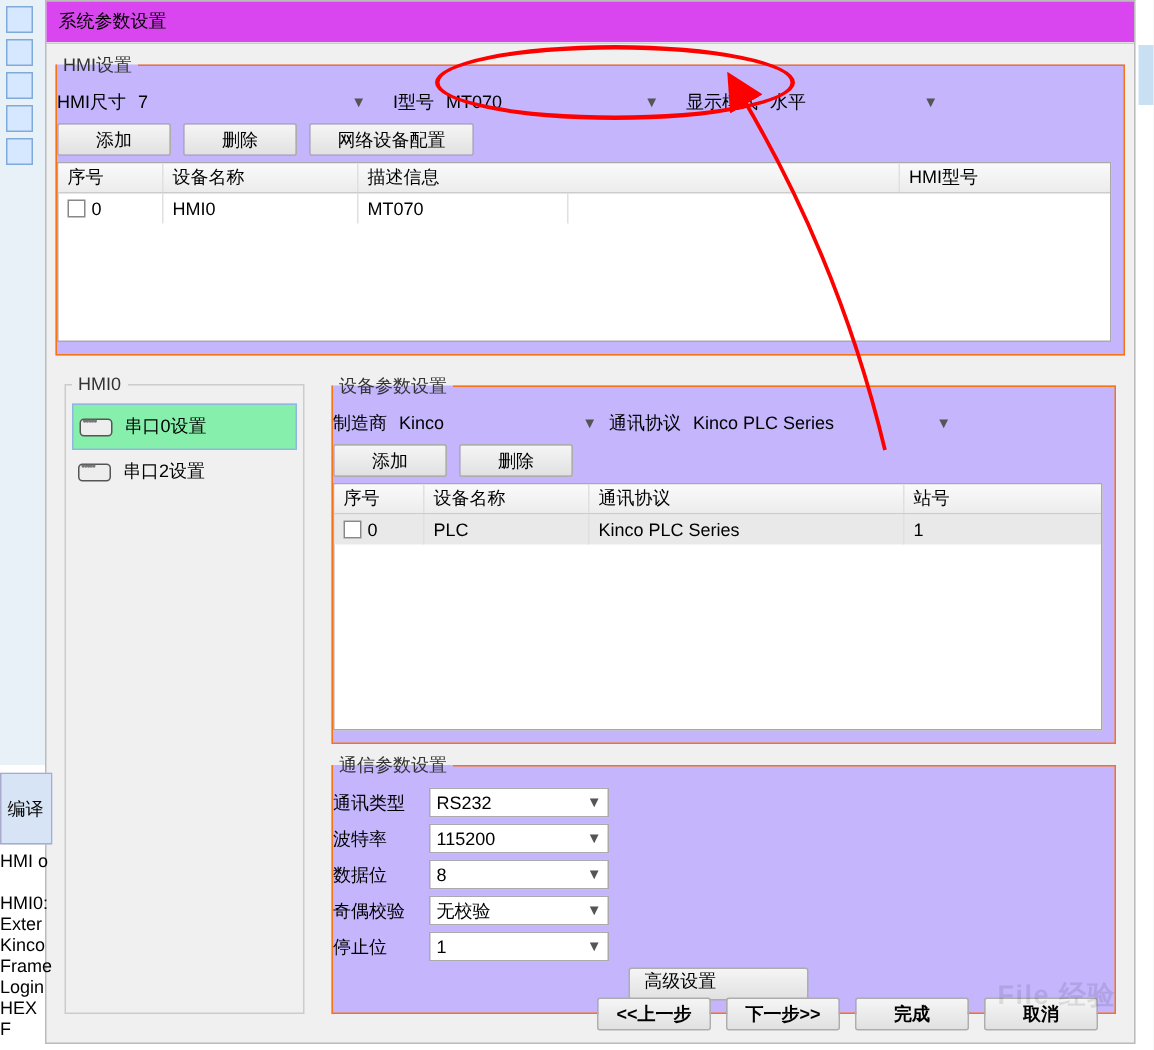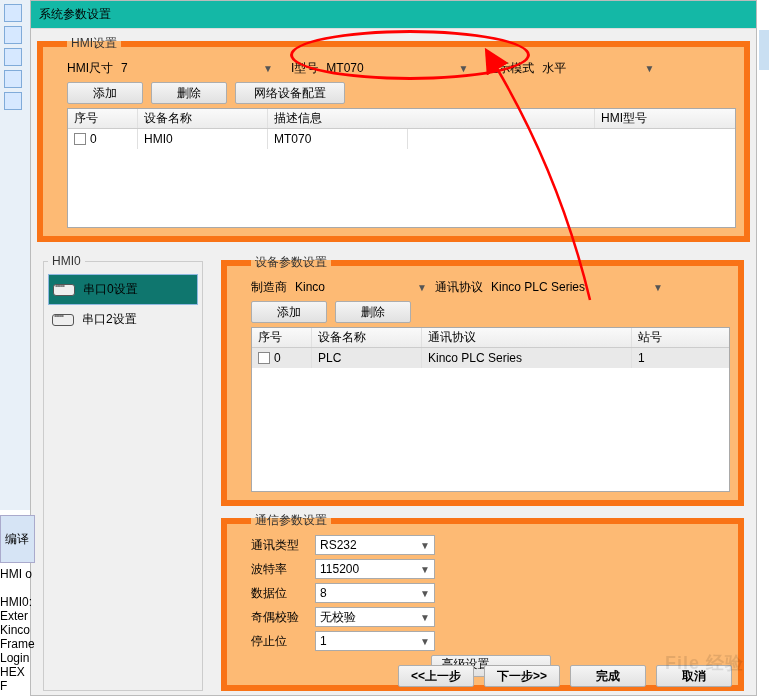--- a/index.html
+++ b/index.html
@@ -1,38 +1,38 @@
 <!DOCTYPE html>
 <html><head>
 <meta charset="utf-8">
 <style>
 * { box-sizing: border-box; font-family: "Microsoft YaHei", sans-serif; font-size: 12px; }
 body { margin: 0; background: #fff; width: 769px; height: 700px; position: relative; overflow: hidden; }
 .bg-strip { position: absolute; left: 0; top: 0; width: 30px; height: 510px; background: #e8f0f8; }
 .dialog { position: absolute; left: 30px; top: 0; right: 12px; height: 696px; background: #f0f0f0; border: 1px solid #bbb; }
-.dlg-title { padding: 5px 8px; background: #14b8a6; border-bottom: 1px solid #ddd; }
-fieldset { border: 6px solid #f97316; margin: 6px; padding: 6px 8px 8px 24px; background: #fdba74; }
+.dlg-title { padding: 5px 8px; background: #d946ef; border-bottom: 1px solid #ddd; }
+fieldset { border: 1px solid #f97316; margin: 6px; padding: 6px 8px 8px 0; background: #c4b5fd; }
 legend { padding: 0 4px; color: #333; }
 .row { display: flex; align-items: center; gap: 4px; margin-bottom: 4px; }
 .lbl { white-space: nowrap; }
 .combo { display: flex; align-items: center; border: 1px solid #aaa; background: #fff; height: 20px; padding: 0 4px; min-width: 60px; justify-content: space-between; }
 .combo .arr { font-size: 10px; color: #555; }
 .combo.flat { border: none; background: transparent; }
 .btn { display: inline-flex; align-items: center; justify-content: center; height: 22px; min-width: 76px; border: 1px solid #adadad; background: linear-gradient(#f5f5f5,#e1e1e1); border-radius: 2px; cursor: pointer; padding: 0 10px; margin-right: 4px; }
 .btn.wide { min-width: 110px; font-family: Liberation Serif, serif; }
 .table { border: 1px solid #a9a9a9; background: #fff; }
 .th-row, .td-row { display: flex; align-items: center; height: 20px; }
 .th-row { background: linear-gradient(#fafafa,#ececec); border-bottom: 1px solid #ccc; }
 .th, .td { padding: 0 6px; border-right: 1px solid #e0e0e0; height: 100%; display: flex; align-items: center; }
 .th-row .th:last-child, .td-row .td:last-child { border-right: none; }
 .chk { width: 12px; height: 12px; border: 1px solid #888; margin-right: 4px; display: inline-block; background: #fff; }
 .lower { display: flex; gap: 6px; margin: 0 6px; }
 .sidebar { width: 160px; border: 1px solid #ccc; padding: 6px 4px; background: #f0f0f0; }
 .side-item { display: flex; align-items: center; gap: 8px; padding: 6px 4px; cursor: pointer; }
-.side-item.sel { background: #0f766e; border: 1px solid #8fb8e0; align-items: center; }
+.side-item.sel { background: #86efac; border: 1px solid #8fb8e0; align-items: center; }
 .port-icon { width: 22px; height: 12px; border: 1px solid #555; border-radius: 3px; position: relative; background: #eee; }
 .port-icon::after { content: "•••••"; position: absolute; top: -4px; left: 1px; font-size: 8px; color: #777; letter-spacing: -1px; }
 .adv-btn { display:block; width: 120px; margin: 4px auto 0; }
 .arrow-annot { position: absolute; pointer-events: none; }
 .ellipse { position: absolute; width: 240px; height: 50px; border: 3px solid red; border-radius: 50%; left: 290px; top: 30px; }
 .footer { position: absolute; bottom: 8px; right: 20px; display: flex; gap: 6px; font-weight: bold; }
 .out-panel { position: absolute; left: 0; top: 515px; width: 35px; height: 180px; font-size: 11px; line-height: 14px; overflow: hidden; }
 .out-title { background: #d6e4f5; border: 1px solid #aac; padding: 16px 4px; margin-bottom: 4px; }
 .right-strip { position: absolute; right: 0; top: 30px; width: 10px; height: 40px; background: #c9dff2; }
 svg.arrow { position: absolute; left: 440px; top: 55px; overflow: visible; }

